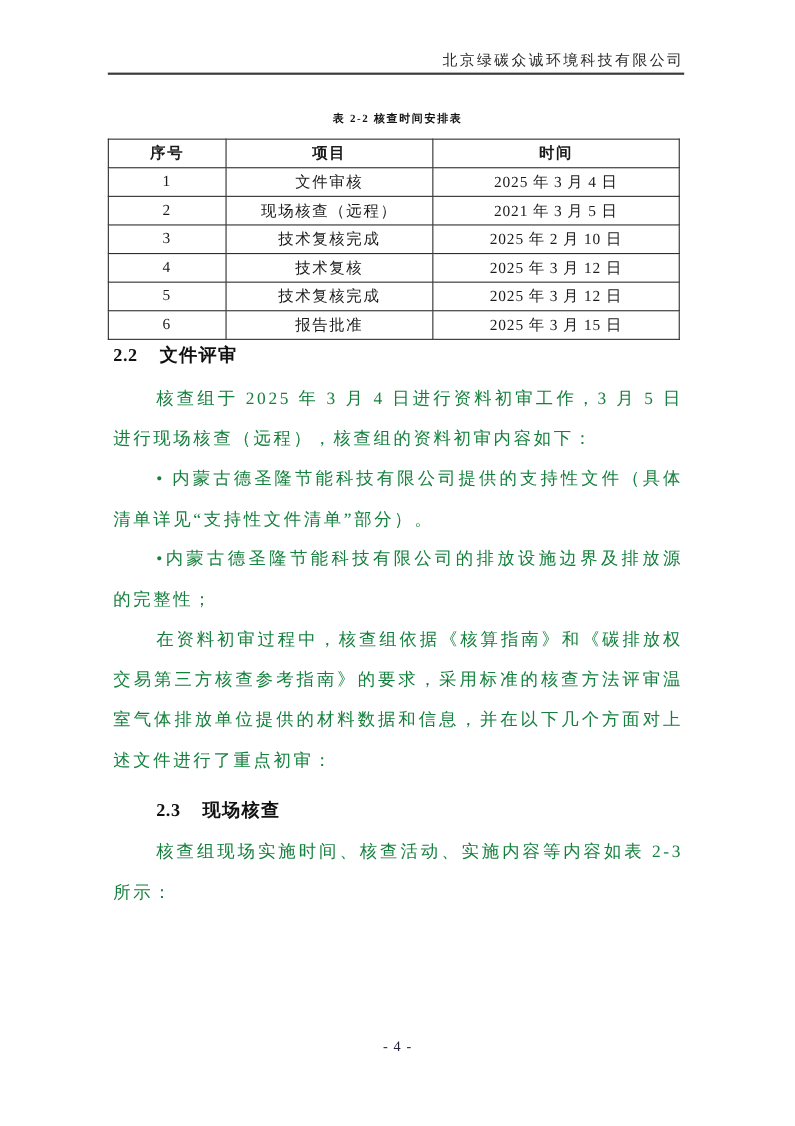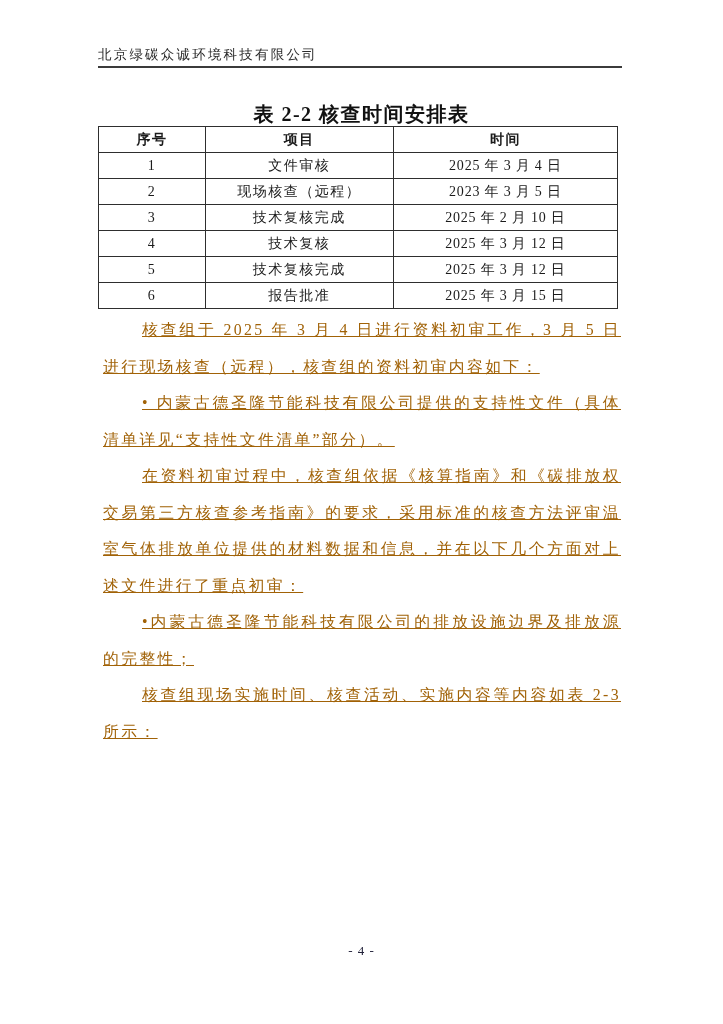--- a/index.html
+++ b/index.html
@@ -15,37 +15,38 @@
   }
   
   .doc-header {
     position: absolute;
     top: 46px; left: 98px; width: 524px;
     display: flex;
     justify-content: space-between;
     align-items: flex-end;
     font-size: 13.5px;
     color: #2a2a2a;
+    flex-direction: column;
   }
   .doc-header .company { letter-spacing: 2.2px; font-weight: 500; }
   .doc-header .archive { letter-spacing: 0.6px; }
   .doc-header .archive .label { letter-spacing: 2px; margin-right: 10px; }
   .doc-header .archive .number { font-weight: 600; letter-spacing: 0.4px; }
   .header-rule {
     position: absolute;
     top: 66px; left: 98px; width: 524px;
     height: 2px;
     background: #3b3b3b;
   }
   
   .table-title {
     position: absolute;
     top: 101px; left: 0; width: 723px;
     text-align: center;
-    font-size: 20px;
+    font-size: 10px;
     font-weight: bold;
     letter-spacing: 1.5px;
     color: #111;
   }
   table.schedule {
     position: absolute;
     top: 126px; left: 98px;
     width: 520px;
     border-collapse: collapse;
     table-layout: fixed;
@@ -78,22 +79,21 @@
     margin-bottom: 11px;
   }
   .sec-heading .sec-num { margin-right: 20px; letter-spacing: 0.5px; }
   .sec-heading.indented { margin-left: 39px; margin-top: 16px; margin-bottom: 9px; }
   .para {
     font-size: 15.8px;
     line-height: 36.5px;
     letter-spacing: 2.4px;
     text-align: justify;
     text-indent: 39px;
-    color: #a16207;
-    text-decoration: underline;
+    color: #15803d;
   }
   
   .doc-footer {
     position: absolute;
     top: 943px; left: 0; width: 723px;
     text-align: center;
     font-size: 13px;
     letter-spacing: 1px;
     color: #22223a;
   }
@@ -125,21 +125,21 @@
     </thead>
     <tbody>
       <tr>
         <td>1</td>
         <td>文件审核</td>
         <td class="time">2025 年 3 月 4 日</td>
       </tr>
       <tr>
         <td>2</td>
         <td>现场核查（远程）</td>
-        <td class="time">2023 年 3 月 5 日</td>
+        <td class="time">2021 年 3 月 5 日</td>
       </tr>
       <tr>
         <td>3</td>
         <td>技术复核完成</td>
         <td class="time">2025 年 2 月 10 日</td>
       </tr>
       <tr>
         <td>4</td>
         <td>技术复核</td>
         <td class="time">2025 年 3 月 12 日</td>
@@ -151,25 +151,31 @@
       </tr>
       <tr>
         <td>6</td>
         <td>报告批准</td>
         <td class="time">2025 年 3 月 15 日</td>
       </tr>
     </tbody>
   </table>
 
   <div class="content">
+    <div class="sec-heading">
+      <span class="sec-num">2.2</span><span>文件评审</span>
+    </div>
 
     <p class="para">核查组于 2025 年 3 月 4 日进行资料初审工作，3 月 5 日进行现场核查（远程），核查组的资料初审内容如下：</p>
     <p class="para">• 内蒙古德圣隆节能科技有限公司提供的支持性文件（具体清单详见“支持性文件清单”部分）。</p>
+    <p class="para">•内蒙古德圣隆节能科技有限公司的排放设施边界及排放源的完整性；</p>
     <p class="para">在资料初审过程中，核查组依据《核算指南》和《碳排放权交易第三方核查参考指南》的要求，采用标准的核查方法评审温室气体排放单位提供的材料数据和信息，并在以下几个方面对上述文件进行了重点初审：</p>
-    <p class="para">•内蒙古德圣隆节能科技有限公司的排放设施边界及排放源的完整性；</p>
 
+    <div class="sec-heading indented">
+      <span class="sec-num">2.3</span><span>现场核查</span>
+    </div>
 
     <p class="para">核查组现场实施时间、核查活动、实施内容等内容如表 2-3 所示：</p>
   </div>
 
   <div class="doc-footer">- 4 -</div>
 
 </div>
 
 </body></html>

